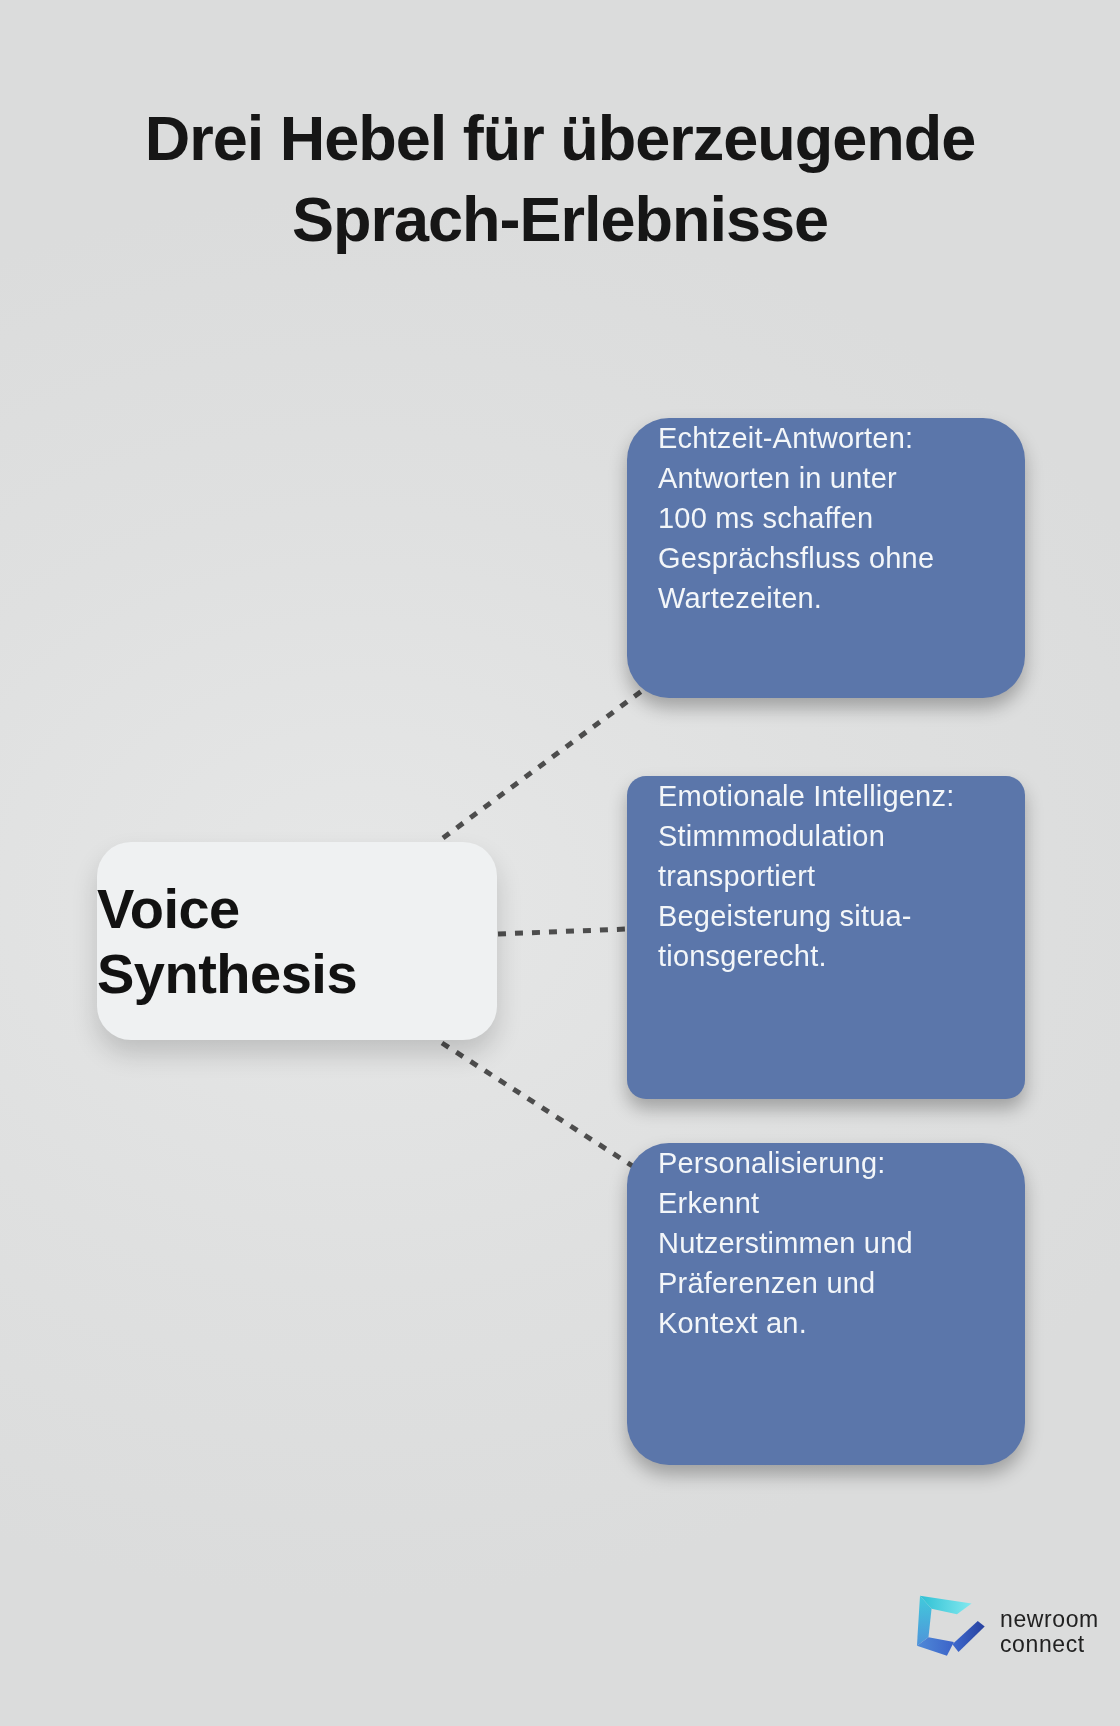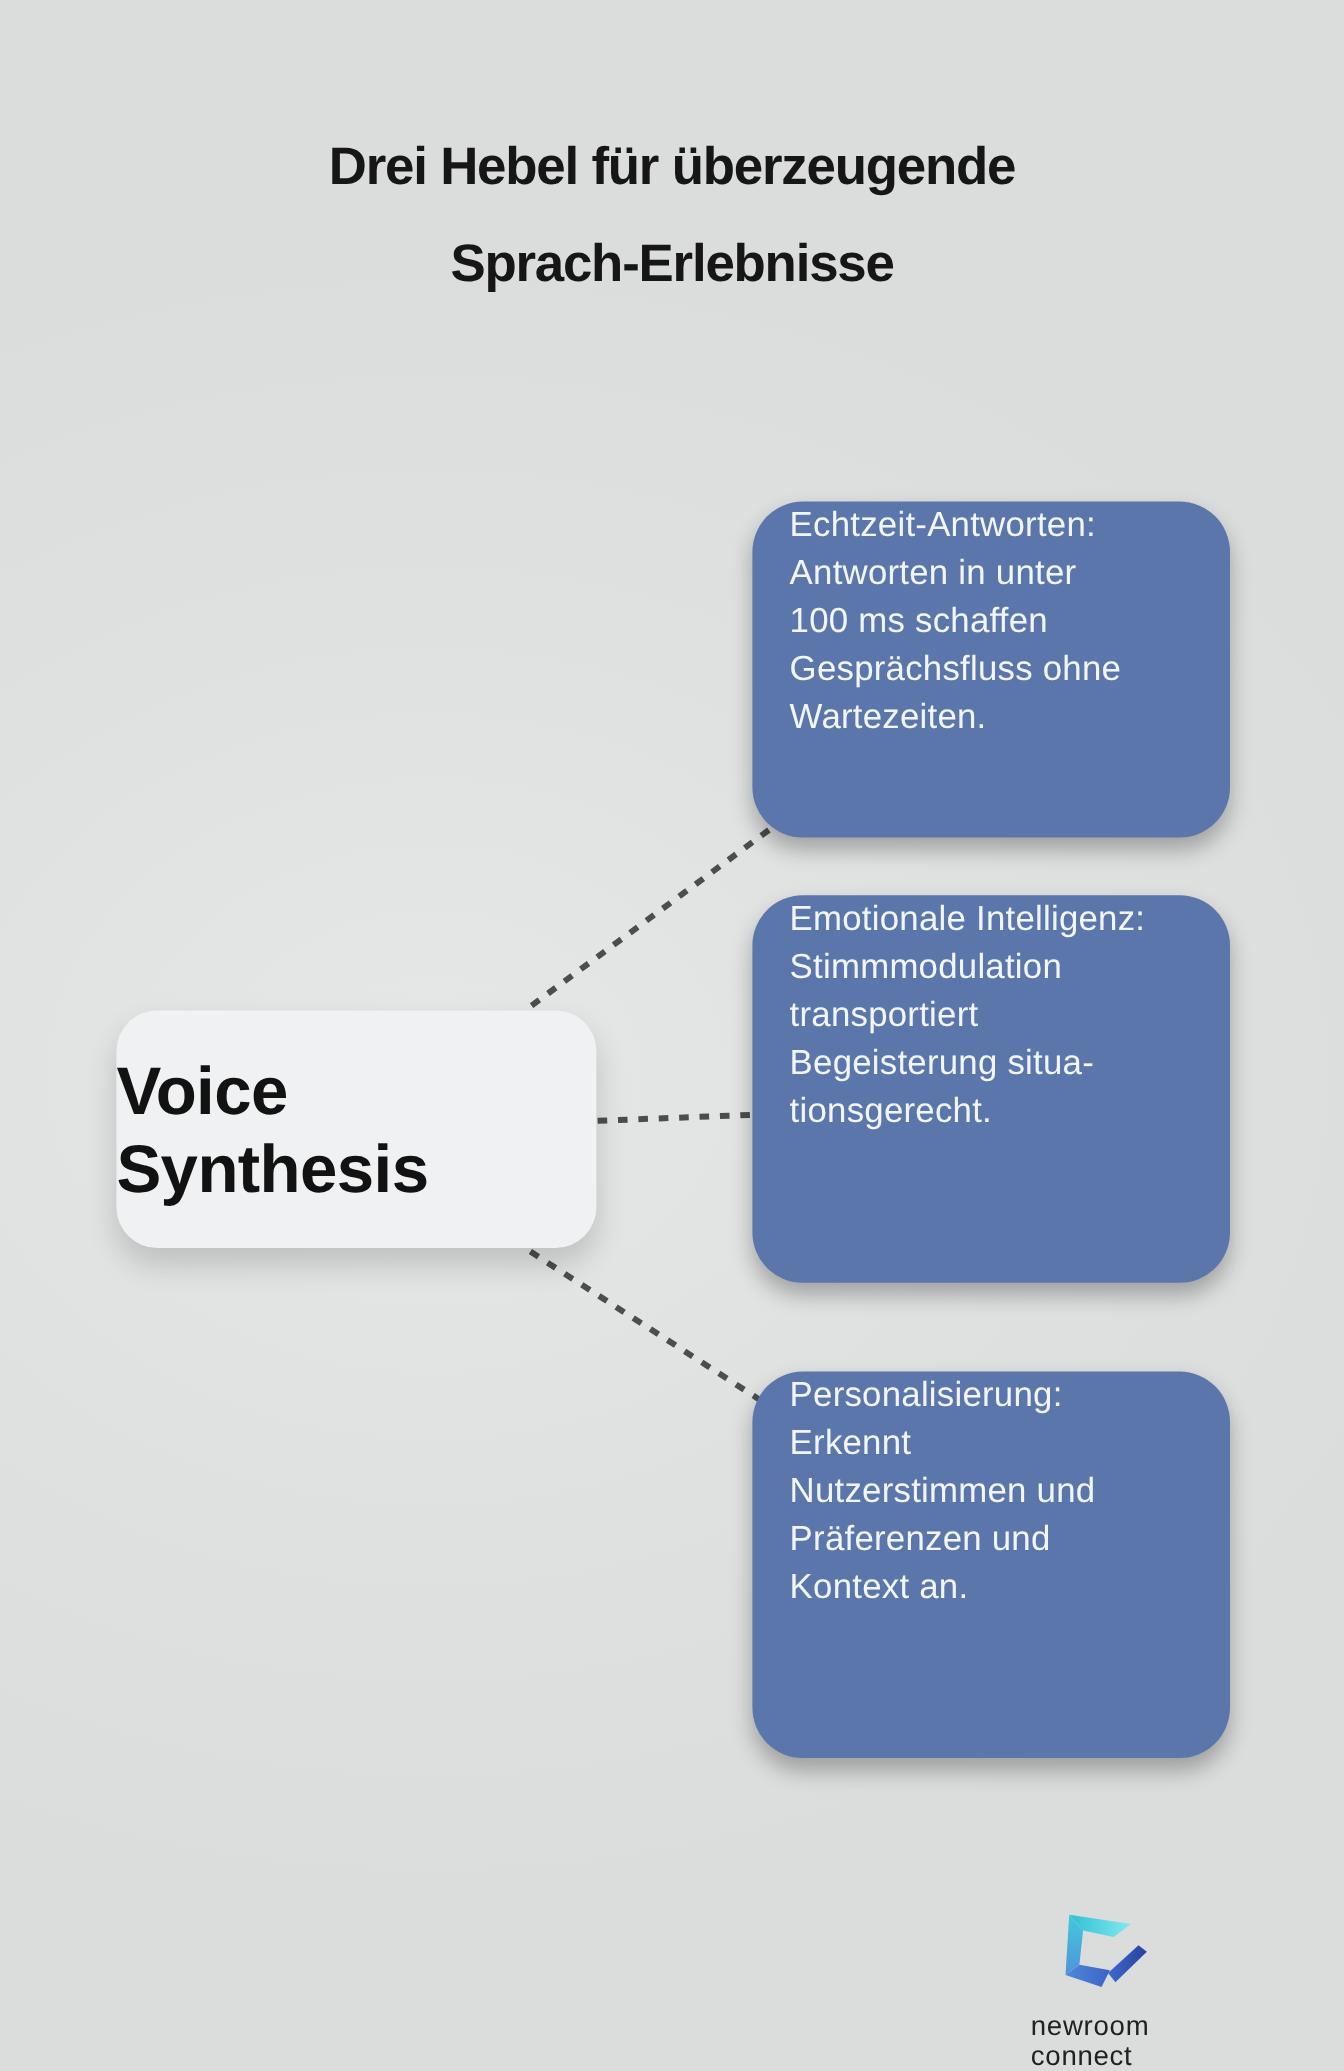--- a/index.html
+++ b/index.html
@@ -8,21 +8,21 @@
     width:1120px;height:1726px;
     margin:0 auto;
     overflow:hidden;
     background:radial-gradient(ellipse 900px 700px at 32% 52%, #e6e7e7 0%, #dfe0e0 55%, #dbdcdc 100%);
     font-family:"Liberation Sans","DejaVu Sans",sans-serif;
   }
 
   
   .title{position:absolute;top:98px;left:0;width:1120px;text-align:center;}
   .title-line{
-    font-weight:bold;font-size:44px;line-height:81px;
+    font-weight:bold;font-size:63px;line-height:81px;
     color:#161616;letter-spacing:-1px;
   }
 
   
   .connectors{position:absolute;left:0;top:0;width:1120px;height:1726px;}
   .dash{stroke:#4d4d4d;stroke-width:5;stroke-dasharray:8 9;fill:none;}
 
   
   .center-node{
     position:absolute;left:97px;top:842px;width:400px;height:198px;
@@ -39,25 +39,25 @@
     position:absolute;left:627px;width:398px;
     background:#5b76aa;border-radius:42px;
     box-shadow:0 10px 18px rgba(0,0,0,0.28);
     display:flex;flex-direction:column;justify-content:flex-start;
     box-sizing:border-box;padding:0 30px 0 31px;
   }
   .info-line{
     font-size:29px;line-height:40px;color:#f3f6f9;letter-spacing:0.2px;
   }
   .box-1{top:418px;height:280px;}
-  .box-2{top:746px;height:323px;}
+  .box-2{top:776px;height:323px;border-radius:19px;}
   .box-3{top:1143px;height:322px;}
 
   
-  .logo{position:absolute;left:846px;top:1588px;display:flex;align-items:flex-end;flex-direction:column;}
+  .logo{position:absolute;left:910px;top:1588px;display:flex;align-items:center;}
   .logo-mark{width:77px;height:77px;display:block;}
   .logo-text{margin-left:13px;margin-top:11px;}
   .logo-text-line{
     font-size:23px;line-height:25px;color:#212121;letter-spacing:0.6px;
   }
 </style>
 </head>
 <body>
 
 <div class="canvas">

